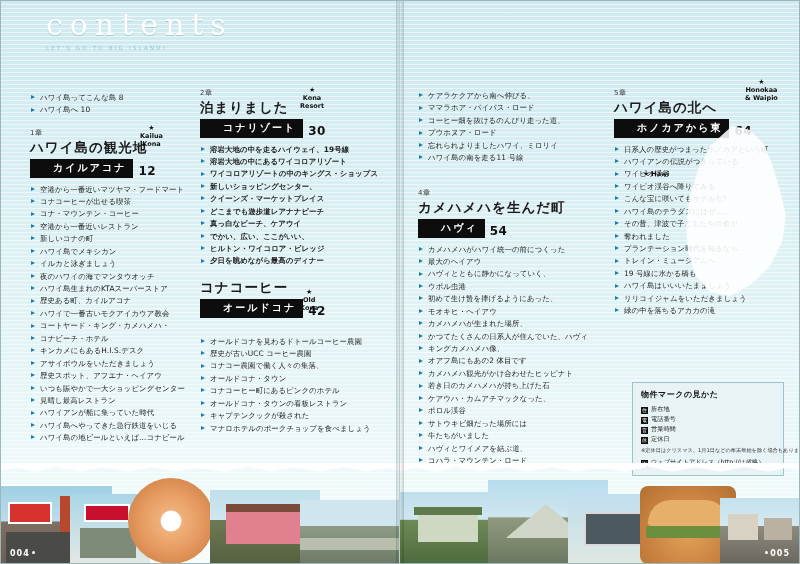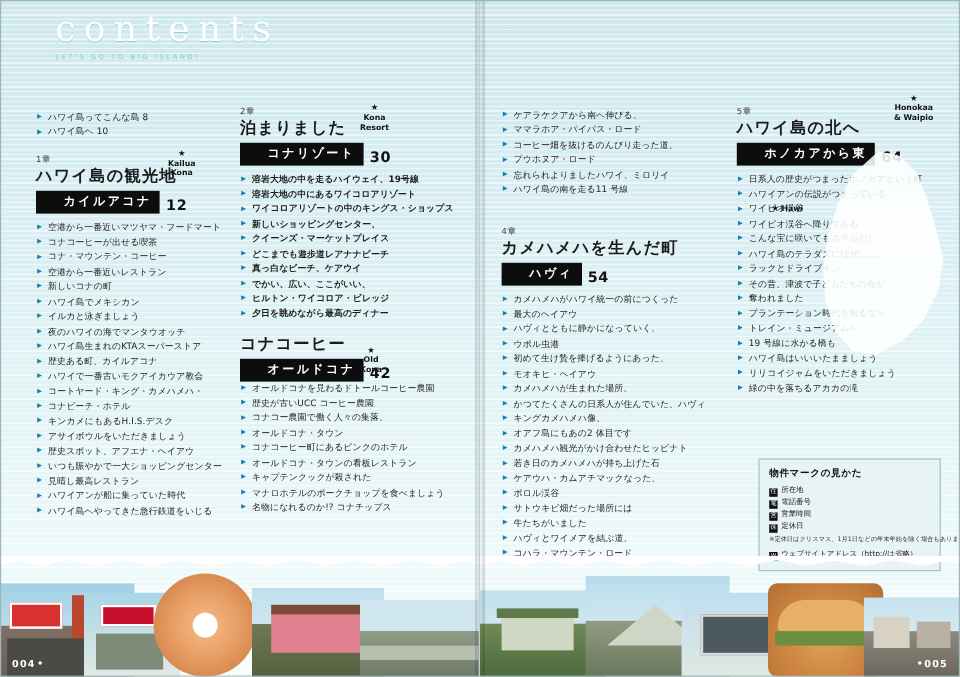--- a/index.html
+++ b/index.html
@@ -189,20 +189,21 @@
         <li>ハワイで一番古いモクアイカウア教会</li>
         <li>コートヤード・キング・カメハメハ・</li>
         <li>コナビーチ・ホテル</li>
         <li>キンカメにもあるH.I.S.デスク</li>
         <li>アサイボウルをいただきましょう</li>
         <li>歴史スポット、アフエナ・ヘイアウ</li>
         <li>いつも賑やかで一大ショッピングセンター</li>
         <li>見晴し最高レストラン</li>
         <li>ハワイアンが船に集っていた時代</li>
         <li>ハワイ島へやってきた急行鉄道をいじる</li>
+        <li>ハワイ島の地ビールといえば…コナビール</li>
       </ul>
     </div>
 
     <div class="island" style="left:140px; top:124px;">
       <div class="star">★</div>
       <div style="white-space:pre; line-height:1.2;">Kailua
 Kona</div>
     </div>
 
     <div class="col" style="left:200px; top:88px; width:175px;">
@@ -231,30 +232,29 @@
       <div style="white-space:pre; line-height:1.2;">Kona
 Resort</div>
     </div>
 
     <div class="col" style="left:200px; top:280px; width:175px;">
       <div class="chaptitle">コナコーヒー</div>
       <div class="tagwrap">
         <span class="tag">オールドコナ</span>
         <span class="pgnum">42</span>
       </div>
-      <ul class="toc" style="margin-top:0;">
+      <ul class="toc" style="margin-top:18px;">
         <li>オールドコナを見わるドトールコーヒー農園</li>
         <li>歴史が古いUCC コーヒー農園</li>
         <li>コナコー農園で働く人々の集落、</li>
         <li style="padding-left:10px">オールドコナ・タウン</li>
         <li>コナコーヒー町にあるピンクのホテル</li>
         <li>オールドコナ・タウンの看板レストラン</li>
         <li>キャプテンクックが殺された</li>
         <li>マナロホテルのポークチョップを食べましょう</li>
-        <li>名物になれるのか!? コナチップス</li>
       </ul>
     </div>
 
     <div class="island" style="left:300px; top:288px;">
       <div class="star">★</div>
       <div style="white-space:pre; line-height:1.2;">Old
 Kona</div>
     </div>
 
     <div class="photos">
@@ -342,21 +342,20 @@
         <span class="tag">ホノカアから東</span>
         <span class="pgnum">64</span>
       </div>
       <ul class="toc" style="margin-top:6px;">
         <li>日系人の歴史がつまったホノカアという町</li>
         <li>ハワイアンの伝説がつまっている</li>
         <li style="padding-left:10px">ワイピオ渓谷</li>
         <li>ワイピオ渓谷へ降りてみる</li>
         <li>こんな宝に咲いてもホテルだ!</li>
         <li>ハワイ島のテラダズにはぜ……</li>
-        <li style="padding-left:10px">ラックとドライブイン</li>
         <li>その昔、津波で子どもたちの命が</li>
         <li style="padding-left:10px">奪われました</li>
         <li>プランテーション時代を知るなら</li>
         <li style="padding-left:10px">トレイン・ミュージアムへ</li>
         <li>19 号線に水かる橋も</li>
         <li>ハワイ島はいいいたまましょう</li>
         <li>リリコイジャムをいただきましょう</li>
         <li>緑の中を落ちるアカカの滝</li>
       </ul>
     </div>

